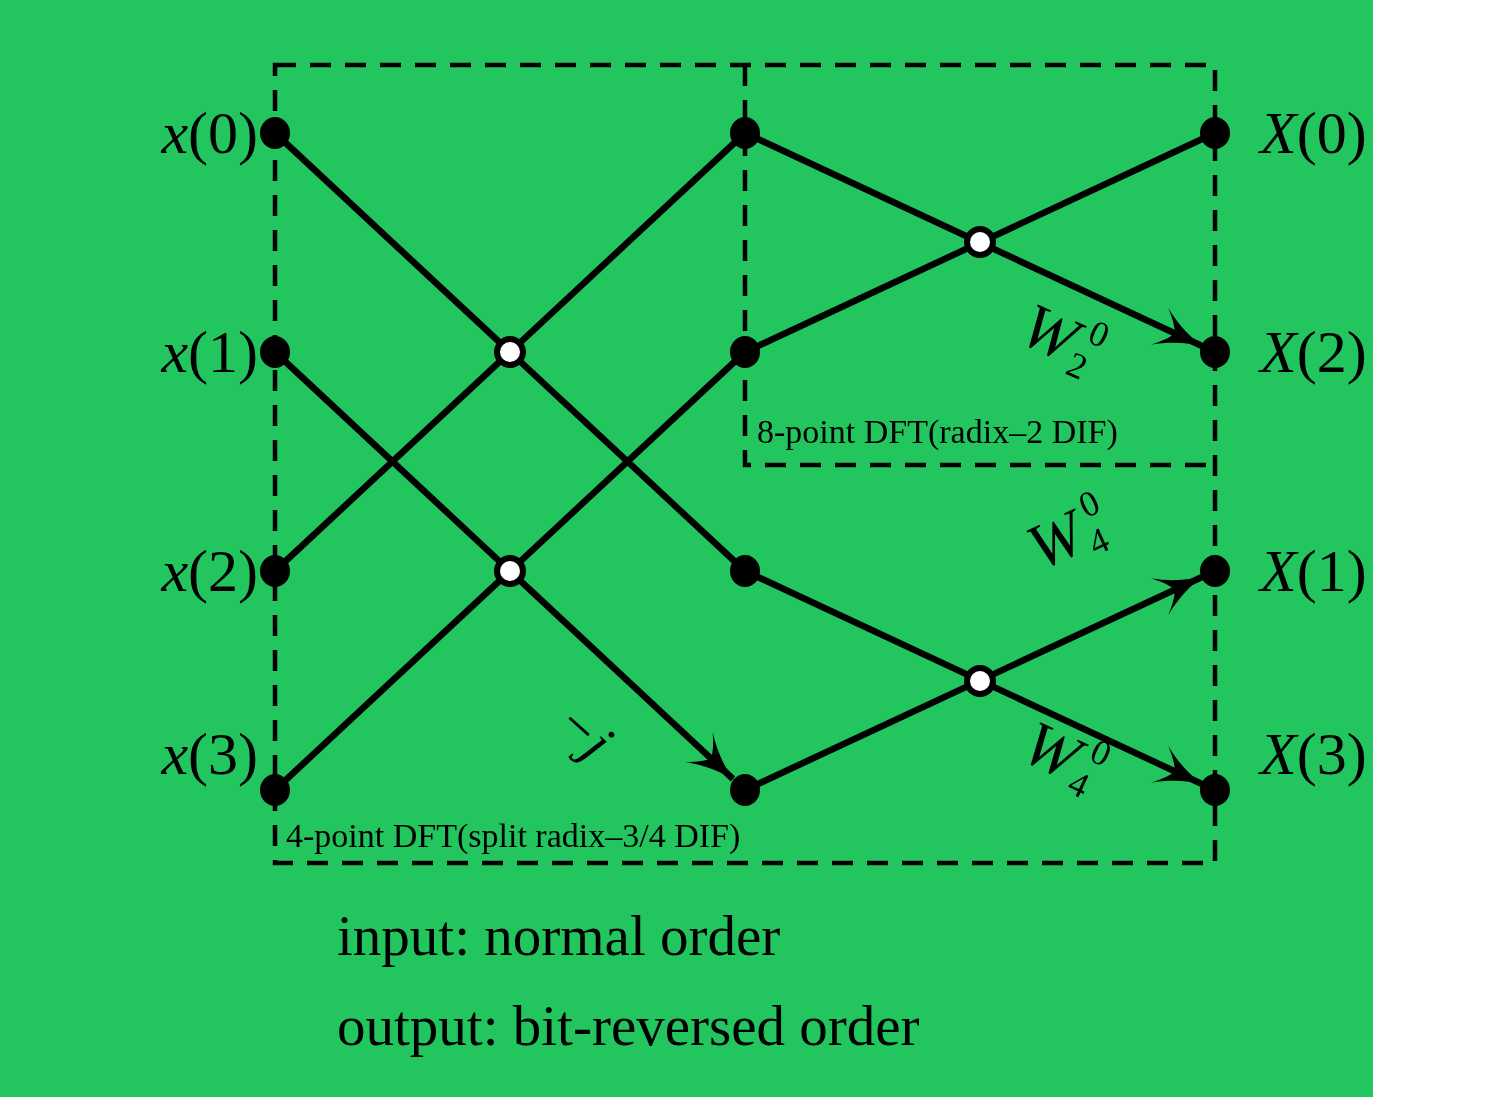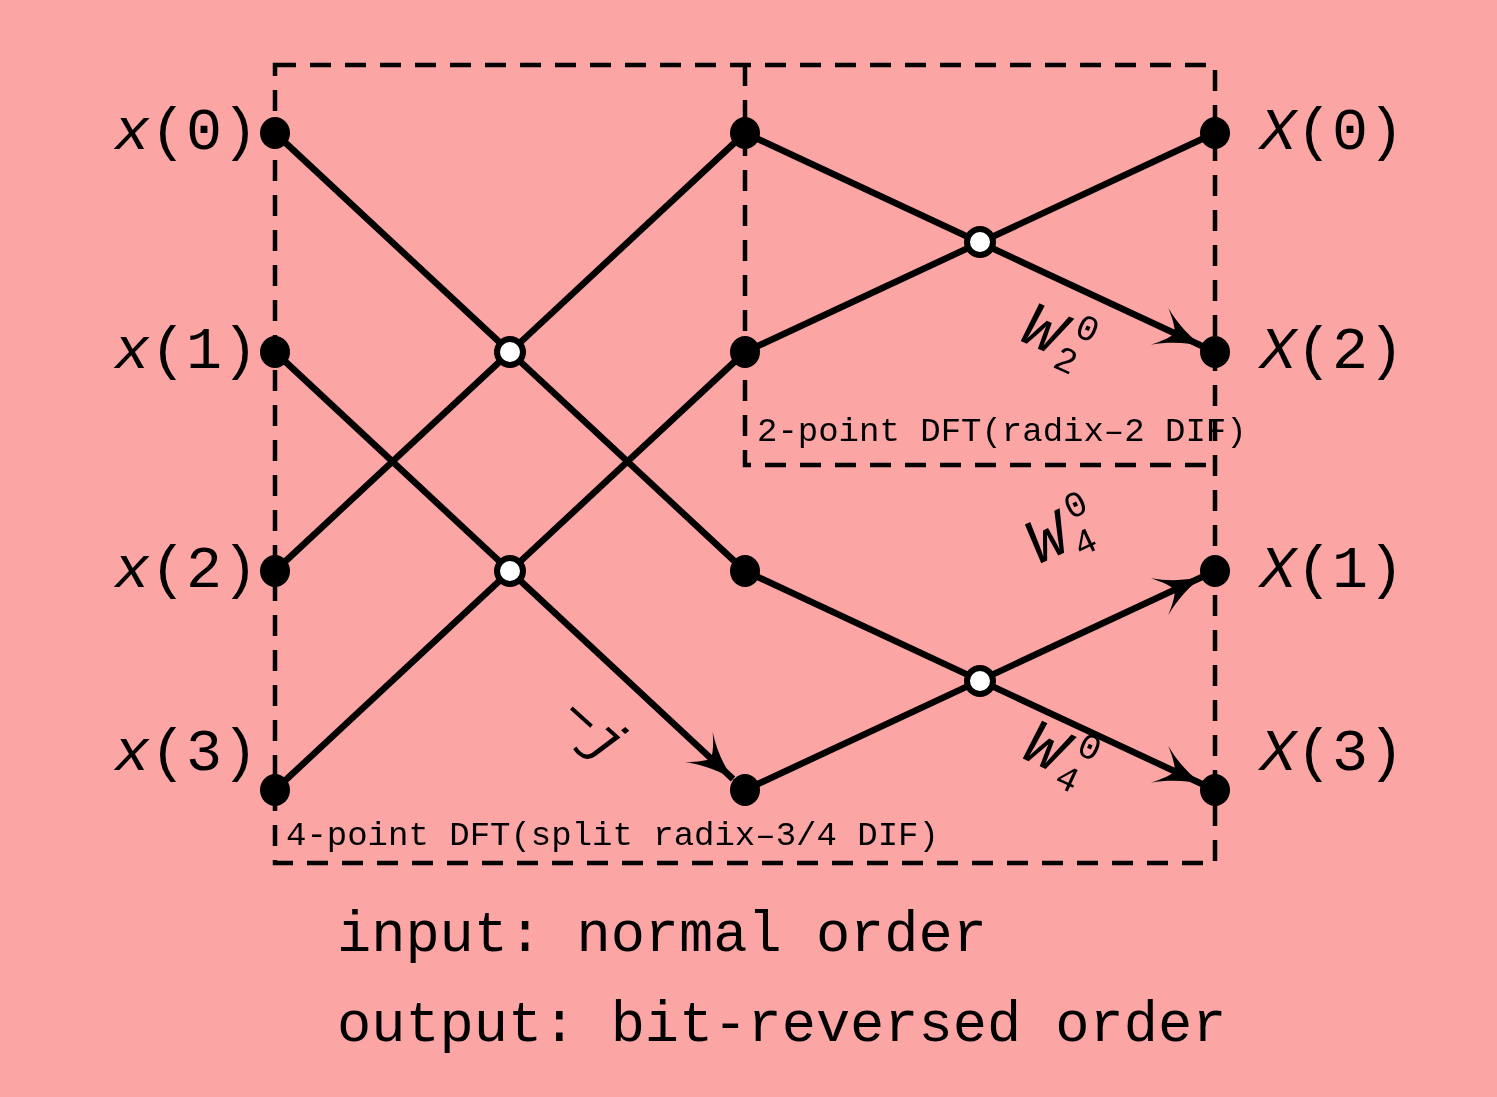--- a/index.html
+++ b/index.html
@@ -1,20 +1,20 @@
 <!DOCTYPE html>
 <html><head>
 <meta charset="utf-8">
 <style>
   html,body{margin:0;padding:0;background:#ffffff;}
   .stage{
     position:relative;
-    width:1497px;height:1097px;
-    background:#fca5a5;
-    font-family:Liberation Mono, monospace;
+    width:1373px;height:1097px;
+    background:#22c55e;
+    font-family:Liberation Serif, serif;
     color:#000;
     overflow:hidden;
   }
   .stage svg{position:absolute;left:0;top:0;}
   .lbl{position:absolute;white-space:nowrap;}
   .io{
     font-size:60px;line-height:72px;height:72px;
   }
   .io .var{font-style:italic;}
   .io.in{left:58px;width:200px;text-align:right;}
@@ -107,21 +107,21 @@
   <span class="lbl io in r1"><span class="var">x</span><span class="arg">(0)</span></span>
   <span class="lbl io in r2"><span class="var">x</span><span class="arg">(1)</span></span>
   <span class="lbl io in r3"><span class="var">x</span><span class="arg">(2)</span></span>
   <span class="lbl io in r4"><span class="var">x</span><span class="arg">(3)</span></span>
 
   <span class="lbl io out r1"><span class="var">X</span><span class="arg">(0)</span></span>
   <span class="lbl io out r2"><span class="var">X</span><span class="arg">(2)</span></span>
   <span class="lbl io out r3"><span class="var">X</span><span class="arg">(1)</span></span>
   <span class="lbl io out r4"><span class="var">X</span><span class="arg">(3)</span></span>
 
-  <span class="lbl caption inner">2-point DFT(radix–2 DIF)</span>
+  <span class="lbl caption inner">8-point DFT(radix–2 DIF)</span>
   <span class="lbl caption outer">4-point DFT(split radix–3/4 DIF)</span>
 
   <span class="lbl tw w2">
     <span class="base">W</span>
       <span class="stack">
         <span class="sup">0</span>
         <span class="sub">2</span>
       </span>
   </span>
   <span class="lbl tw w4u">

